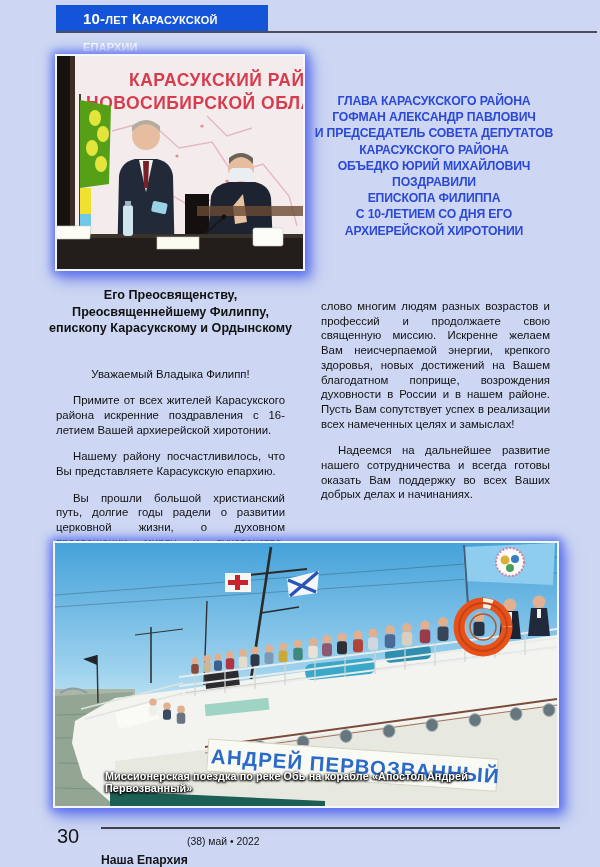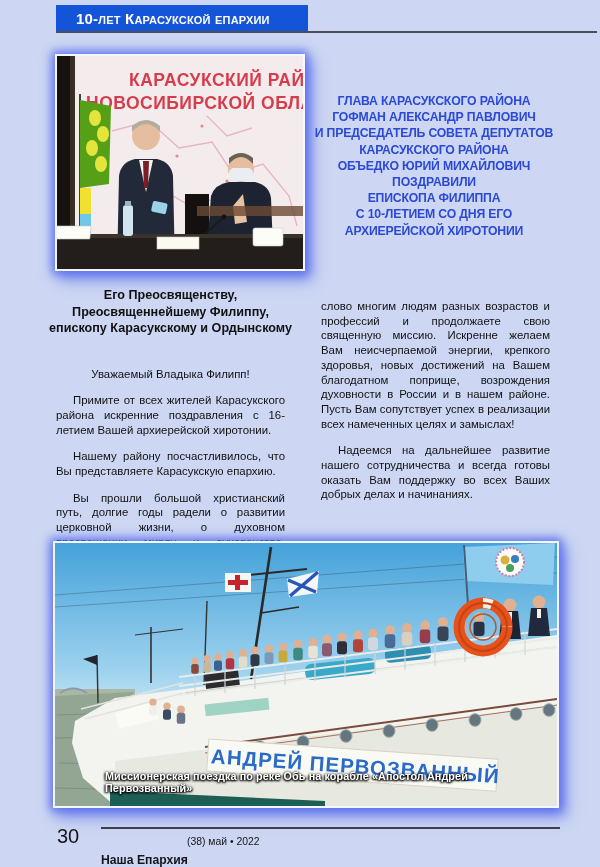--- a/index.html
+++ b/index.html
@@ -9,24 +9,24 @@
     font-family:"Liberation Sans",sans-serif;
     color:#111;
     position:relative;
     overflow:hidden;
   }
   .page{position:absolute;inset:0;}
   .pre{white-space:pre-line;}
 
   
   .banner{
-    position:absolute;left:56px;top:5px;width:252px;height:27px;
+    position:absolute;left:56px;top:5px;width:212px;height:27px;
     background:#1454d8;color:#fff;
     font-variant:small-caps;font-weight:bold;font-size:15px;line-height:27px;
-    padding-left:20px;box-sizing:border-box;letter-spacing:.2px;
+    padding-left:27px;box-sizing:border-box;letter-spacing:.2px;
   }
   .top-rule{position:absolute;left:56px;top:31px;width:541px;height:2px;background:#4b4e58;}
 
   
   .photo{
     position:absolute;border:2px solid #f5f7ff;overflow:hidden;background:#dfe6ee;
     box-shadow:0 0 9px 3px rgba(82,104,240,.85), 5px 7px 14px 2px rgba(60,80,230,.55);
   }
   .photo-top{left:55px;top:54px;width:246px;height:213px;}
   .photo-ship{left:53px;top:541px;width:502px;height:263px;}

